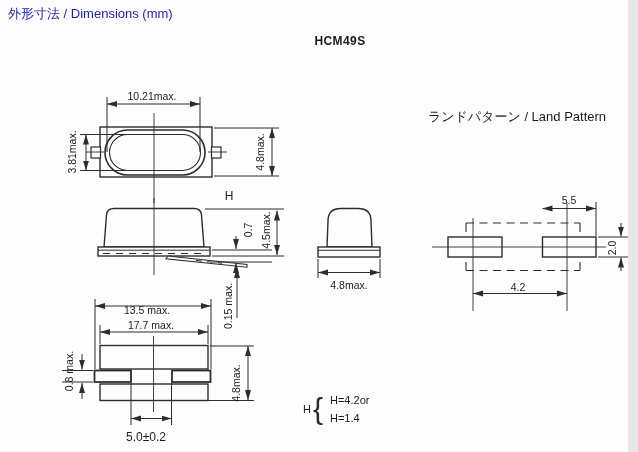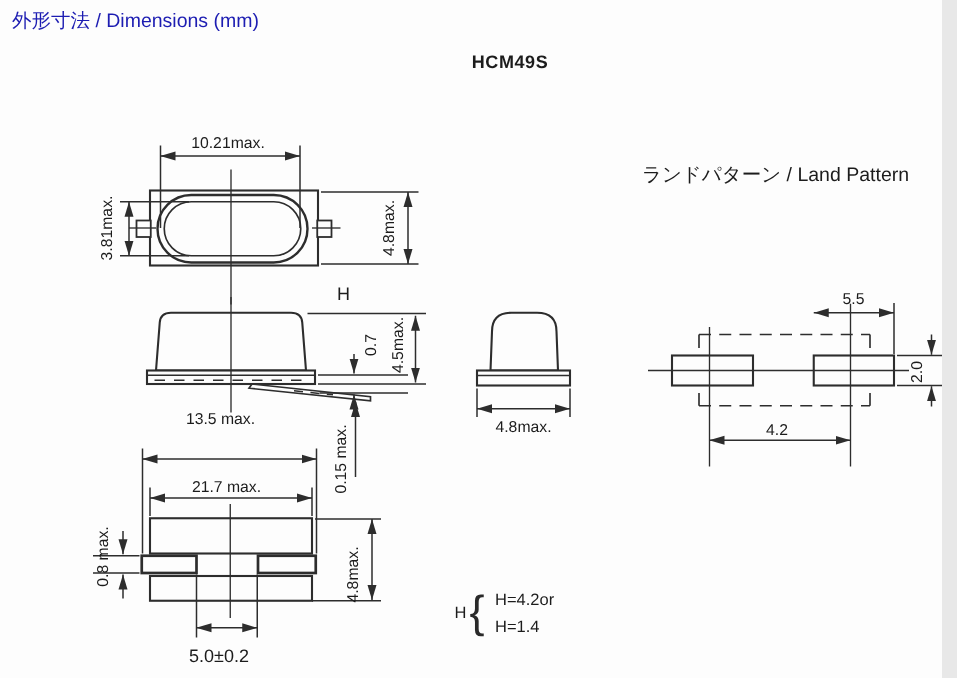--- a/index.html
+++ b/index.html
@@ -145,22 +145,22 @@
   <span class="vlbl" style="left:72px;top:152px;">3.81max.</span>
   <span class="vlbl" style="left:260px;top:152px;">4.8max.</span>
 
   <span class="lbl big" style="left:229px;top:196px;">H</span>
   <span class="vlbl" style="left:248px;top:230px;">0.7</span>
   <span class="vlbl" style="left:266px;top:230px;">4.5max.</span>
   <span class="vlbl" style="left:228px;top:306px;">0.15 max.</span>
 
   <span class="lbl" style="left:349px;top:285px;">4.8max.</span>
 
-  <span class="lbl" style="left:147px;top:280px;">13.5 max.</span>
-  <span class="lbl" style="left:151px;top:325px;">21.7 max.</span>
+  <span class="lbl" style="left:147px;top:310px;">13.5 max.</span>
+  <span class="lbl" style="left:151px;top:325px;">17.7 max.</span>
   <span class="vlbl" style="left:69px;top:371px;">0.8 max.</span>
   <span class="vlbl" style="left:236px;top:383px;">4.8max.</span>
   <span class="lbl big" style="left:146px;top:437px;">5.0±0.2</span>
 
   <span class="lbl" style="left:569px;top:200px;">5.5</span>
   <span class="vlbl" style="left:612px;top:248px;">2.0</span>
   <span class="lbl" style="left:518px;top:287px;">4.2</span>
 
   <span class="hnote" style="left:303px;top:403px;">H</span>
   <span class="brace" style="left:313px;top:394px;">{</span>

